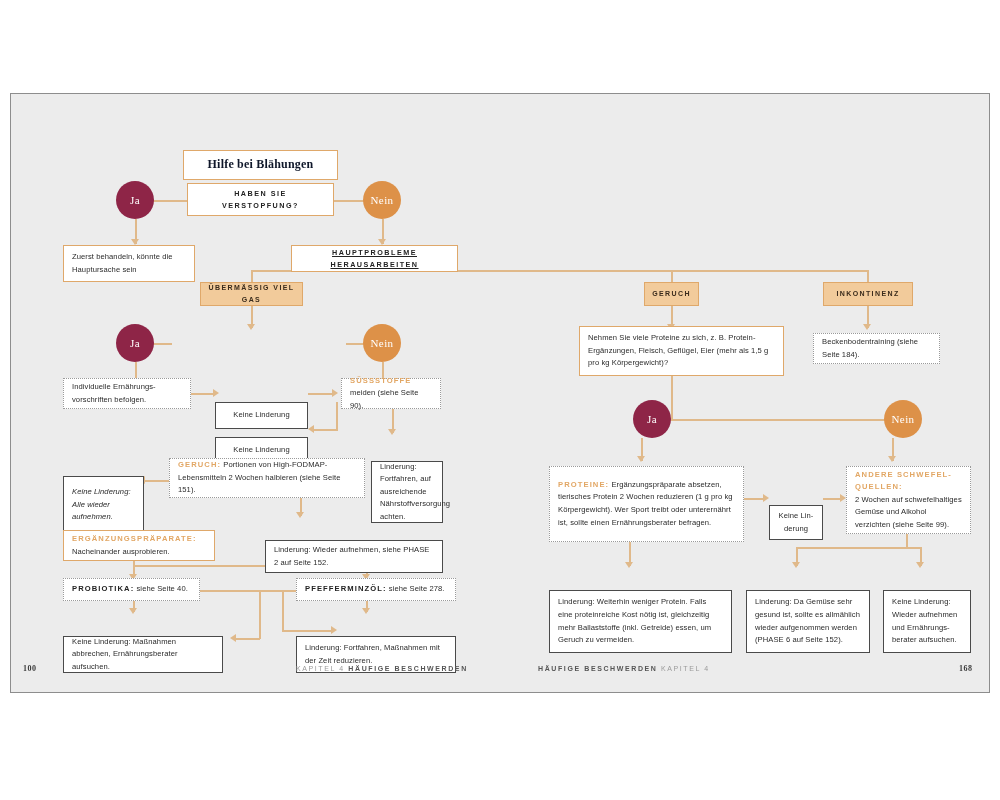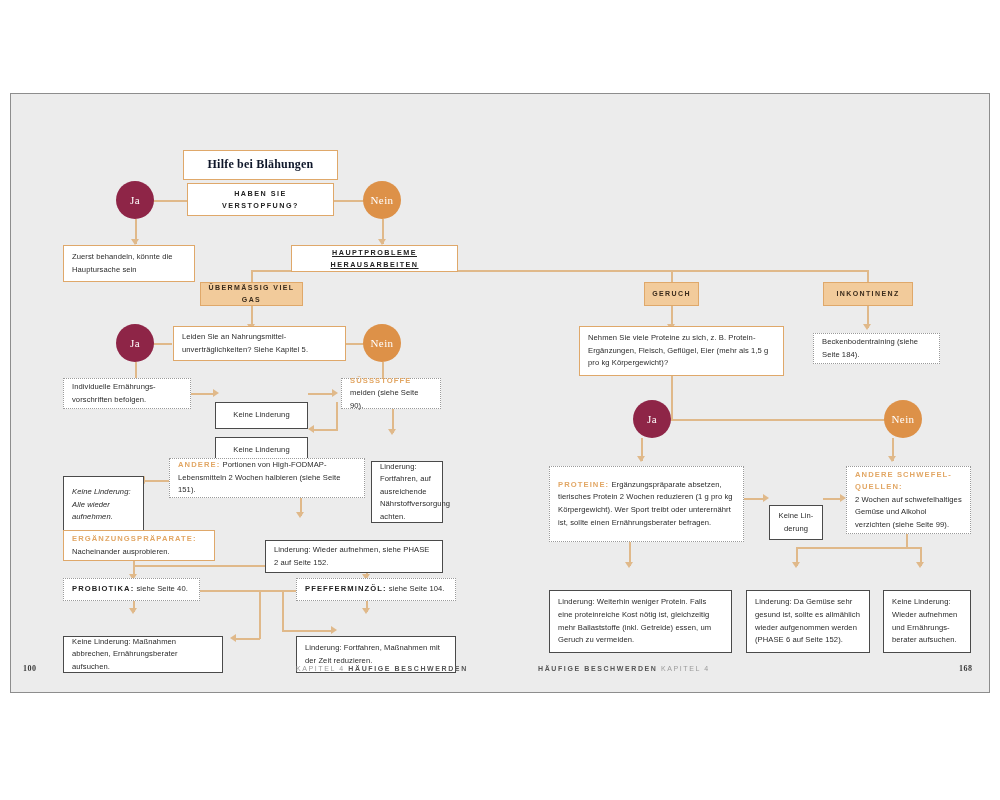--- a/index.html
+++ b/index.html
@@ -205,23 +205,20 @@
   <div class="node n-branch" style="left:189px;top:188px;width:103px;height:24px;display:flex;align-items:center;">
     <div class="inner" style="width:100%;">ÜBERMÄSSIG VIEL GAS</div>
   </div>
   <div class="node n-branch" style="left:633px;top:188px;width:55px;height:24px;display:flex;align-items:center;">
     <div class="inner" style="width:100%;">GERUCH</div>
   </div>
   <div class="node n-branch" style="left:812px;top:188px;width:90px;height:24px;display:flex;align-items:center;">
     <div class="inner" style="width:100%;">INKONTINENZ</div>
   </div>
 
-  <div class="node n-orange" style="left:162px;top:232px;width:173px;height:35px;display:flex;align-items:center;">
-    <div class="inner" style="width:100%;">Leiden Sie an Nahrungsmittel-unverträglichkeiten? Siehe Kapitel 5.</div>
-  </div>
 
   <div class="circ c-ja" style="left:105px;top:230px;width:38px;height:38px;">
     <span>Ja</span>
   </div>
 
   <div class="circ c-nein" style="left:352px;top:230px;width:38px;height:38px;">
     <span>Nein</span>
   </div>
 
   <div class="node n-dotted" style="left:52px;top:284px;width:128px;height:31px;display:flex;align-items:center;">
@@ -246,21 +243,21 @@
   <div class="node n-solid" style="left:360px;top:343px;width:72px;height:62px;display:flex;align-items:center;">
     <div class="inner" style="width:100%;">Linderung: Fortfahren, auf ausreichende Nährstoffversorgung achten.</div>
   </div>
 
   <div class="node n-solid" style="left:52px;top:358px;width:81px;height:58px;display:flex;align-items:center;">
     <div class="inner" style="width:100%;font-style:italic;">Keine Linderung: Alle wieder aufnehmen.</div>
   </div>
 
   <div class="node n-dotted" style="left:158px;top:364px;width:196px;height:40px;display:flex;align-items:center;">
     <div class="inner" style="width:100%;">
-      <span class="kw">ANDERE:</span>
+      <span class="kw">GERUCH:</span>
       <span>Portionen von High-FODMAP-Lebensmitteln 2 Wochen halbieren (siehe Seite 151).</span>
     </div>
   </div>
 
   <div class="node n-solid" style="left:254px;top:422px;width:178px;height:33px;display:flex;align-items:center;">
     <div class="inner" style="width:100%;">Linderung: Wieder aufnehmen, siehe PHASE 2 auf Seite 152.</div>
   </div>
 
   <div class="node n-orange" style="left:52px;top:436px;width:152px;height:31px;display:flex;align-items:center;">
     <div class="inner" style="width:100%;">
@@ -272,21 +269,21 @@
   <div class="node n-dotted" style="left:52px;top:484px;width:137px;height:23px;display:flex;align-items:center;">
     <div class="inner" style="width:100%;">
       <span class="kwb">PROBIOTIKA:</span>
       <span>siehe Seite 40.</span>
     </div>
   </div>
 
   <div class="node n-dotted" style="left:285px;top:484px;width:160px;height:23px;display:flex;align-items:center;">
     <div class="inner" style="width:100%;">
       <span class="kwb">PFEFFERMINZÖL:</span>
-      <span>siehe Seite 104.</span>
+      <span>siehe Seite 278.</span>
     </div>
   </div>
 
   <div class="node n-solid" style="left:52px;top:518px;width:160px;height:37px;display:flex;align-items:center;">
     <div class="inner" style="width:100%;">Keine Linderung: Maßnahmen abbrechen, Ernährungsberater aufsuchen.</div>
   </div>
 
   <div class="node n-solid" style="left:285px;top:518px;width:160px;height:37px;display:flex;align-items:center;">
     <div class="inner" style="width:100%;">Linderung: Fortfahren, Maßnahmen mit der Zeit reduzieren.</div>
   </div>

